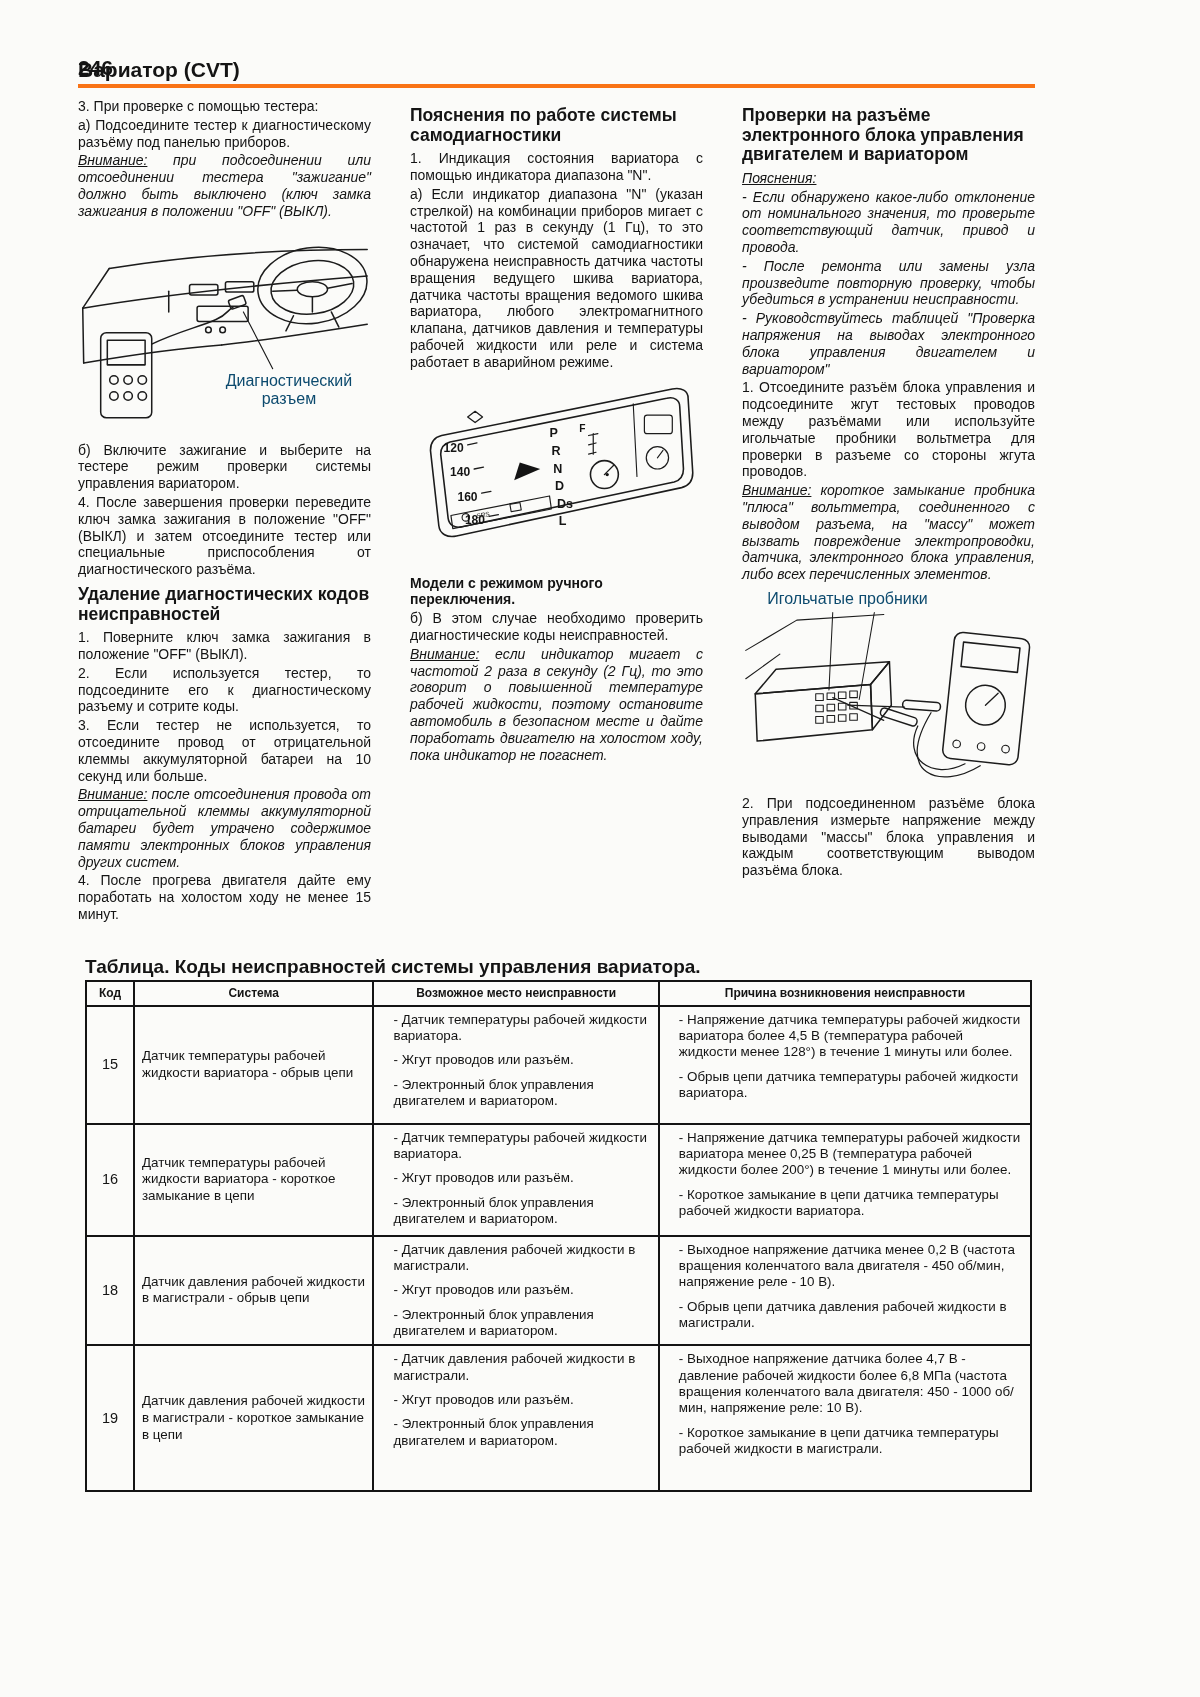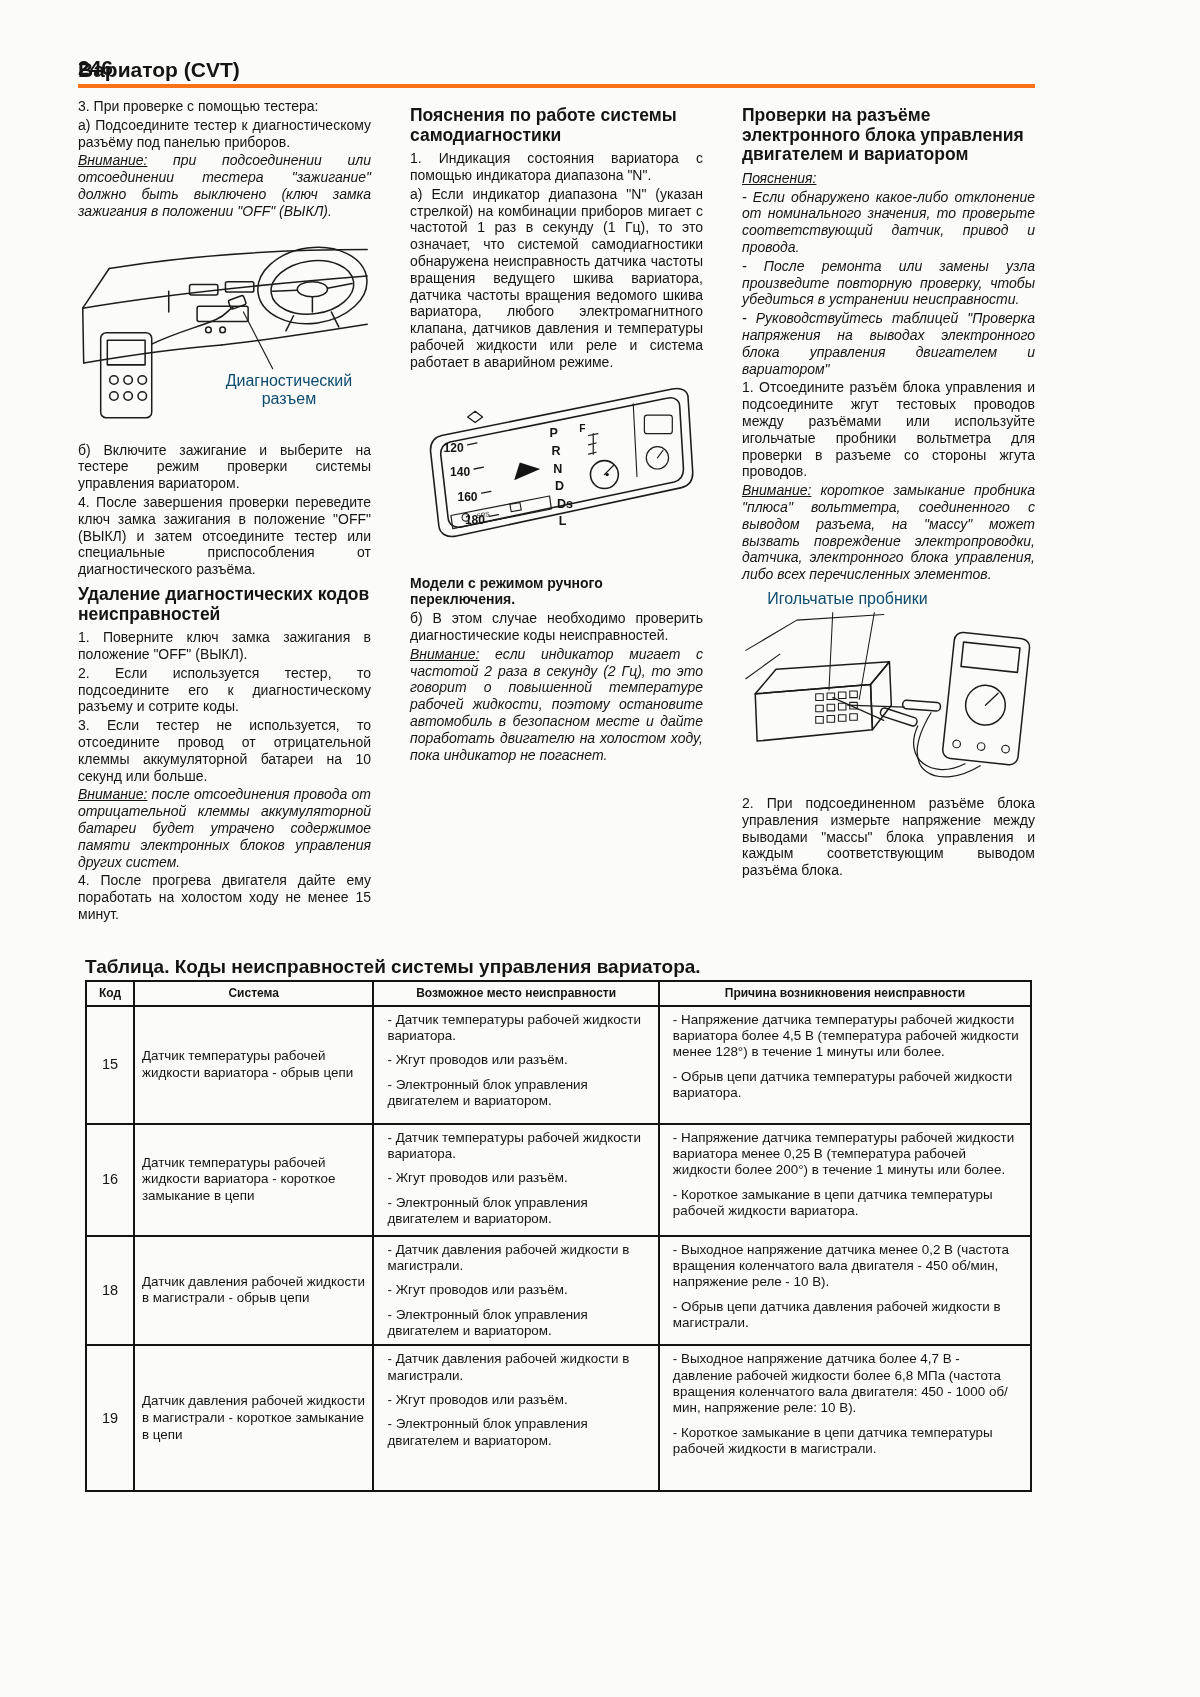--- a/index.html
+++ b/index.html
@@ -49,21 +49,21 @@
   table.fault {
     position:absolute; top:980px; left:85px; width:947px;
     border-collapse:collapse; font-size:13.4px; line-height:1.22;
     background:#fbfbf9;
   }
   table.fault th, table.fault td { border:2px solid #141414; padding:3px 7px; }
   table.fault th { font-size:12px; text-align:center; padding:4px 4px; }
   td.code { text-align:center; vertical-align:middle; font-size:14.5px; }
   td.system { vertical-align:middle; line-height:1.25; }
   td.loc, td.cause { vertical-align:top; }
-  td .li { margin:2px 0 8px 6px; }
+  td .li { margin:2px 0 8px 12px; }
   td .li:last-child { margin-bottom:2px; }
 </style>
 </head>
 <body>
 
 <div class="page">
 
   <header class="page-header">
     <span class="page-num">246</span>
     <span class="page-title">Вариатор (CVT)</span>

